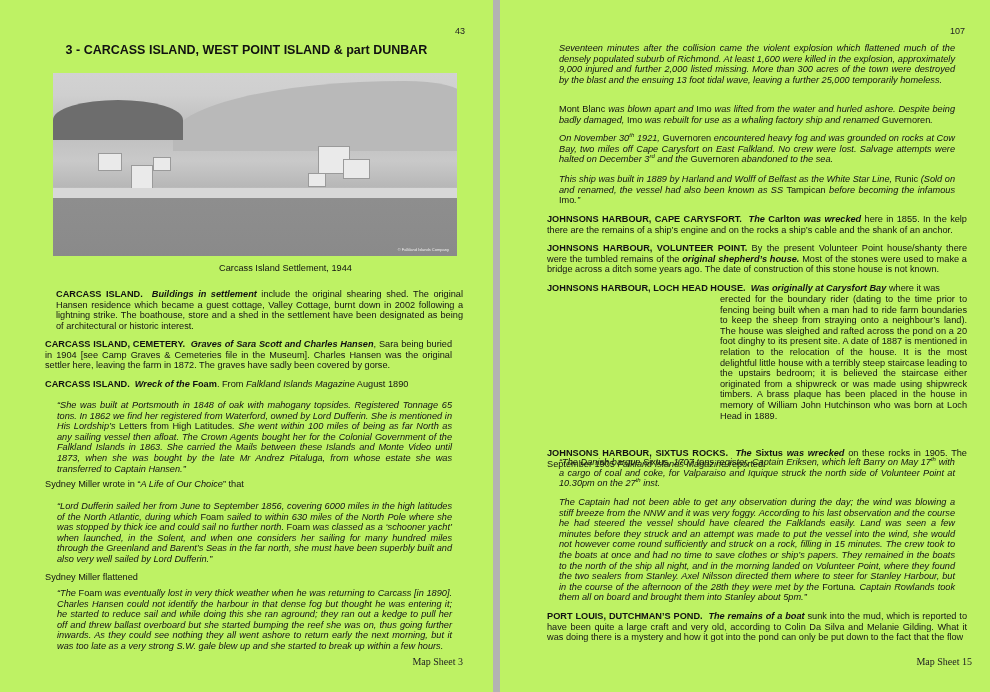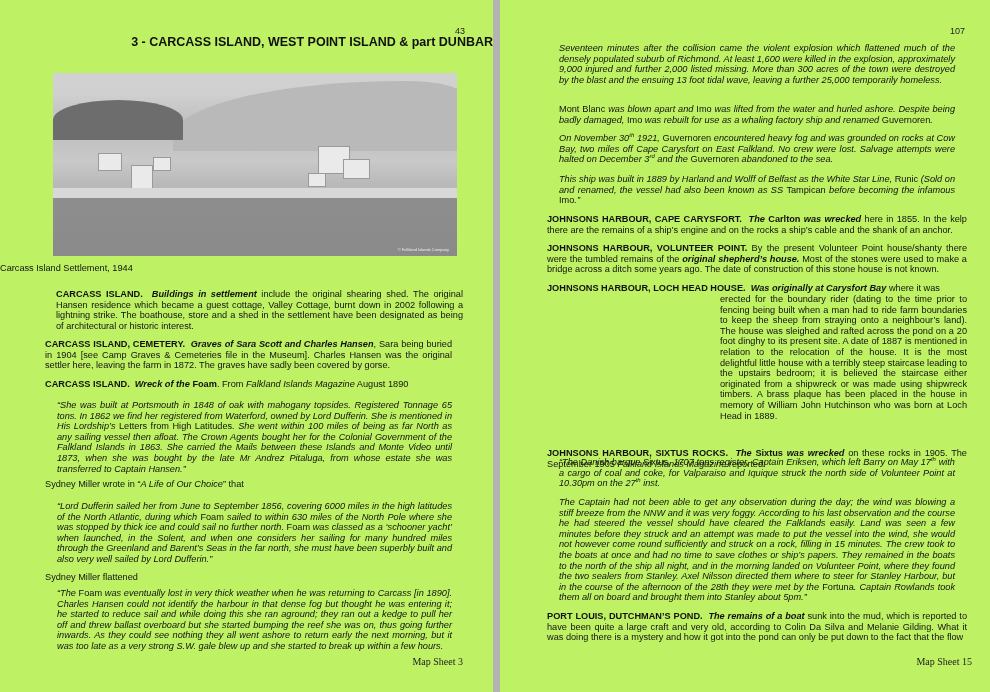--- a/index.html
+++ b/index.html
@@ -3,30 +3,30 @@
 <meta charset="utf-8">
 <style>
   html, body { margin:0; padding:0; }
   body { width:990px; height:692px; overflow:hidden; background:#ffffff; position:relative;
          font-family:"Liberation Sans", sans-serif; color:#111; }
   .page { position:absolute; top:0; height:692px; background:#bef264; overflow:hidden; }
   .page-left { left:0; width:493px; }
   .page-right { left:500px; width:490px; }
   .divider { position:absolute; left:493px; top:0; width:7px; height:692px; background:#b3b3b3; }
   .pgnum { position:absolute; font-size:9px; color:#222; }
-  .title { position:absolute; left:0; width:493px; top:35px; text-align:right; font-weight:bold; font-size:12.5px; }
+  .title { position:absolute; left:0; width:493px; top:43px; text-align:center; font-weight:bold; font-size:12.5px; }
   p { margin:0; }
   .para { position:absolute; font-size:9.2px; line-height:10.6px; text-align:justify; }
   .quote { font-style:italic; }
   .b { font-weight:bold; }
   .bi { font-weight:bold; font-style:italic; }
   .i { font-style:italic; }
   .n { font-style:normal; }
   .footer { position:absolute; font-family:"Liberation Serif", serif; font-size:10px; color:#222; }
-  .caption { position:absolute; left:0; width:571px; text-align:left; font-size:9.2px; top:263px; }
+  .caption { position:absolute; left:0; width:571px; text-align:center; font-size:9.2px; top:263px; }
   .photo1 { position:absolute; left:53px; top:73px; width:404px; height:183px; overflow:hidden;
             background:linear-gradient(180deg,#d2d2d2 0%,#cfcfcf 12%,#bdbdbd 30%,#c9c9c9 48%,#b7b7b7 62%,#cfcfcf 66%,#8e8e8e 68%,#8a8a8a 100%); }
   .photo1 .hill1 { position:absolute; left:0; top:27px; width:130px; height:40px; background:#6d6d6d; border-radius:60% 60% 0 0; }
   .photo1 .hill2 { position:absolute; left:120px; top:8px; width:290px; height:70px; background:#b9b9b9; border-radius:80% 20% 0 0; }
   .photo1 .house { position:absolute; background:#eaeaea; border:1px solid #9a9a9a; }
   .photo1 .shore { position:absolute; left:0; top:115px; width:404px; height:10px; background:#d8d8d8; }
   .photo1 .credit { position:absolute; right:8px; bottom:4px; font-size:4px; color:#eee; }
   sup { font-size:6px; line-height:0; }
 </style>
 </head>

